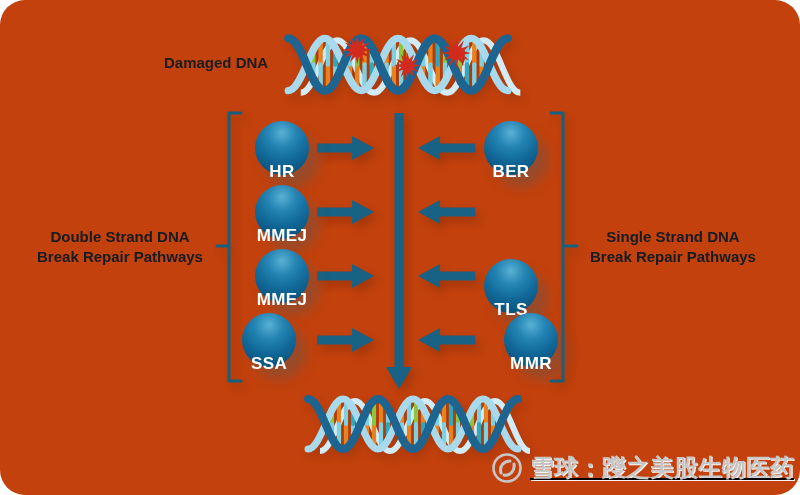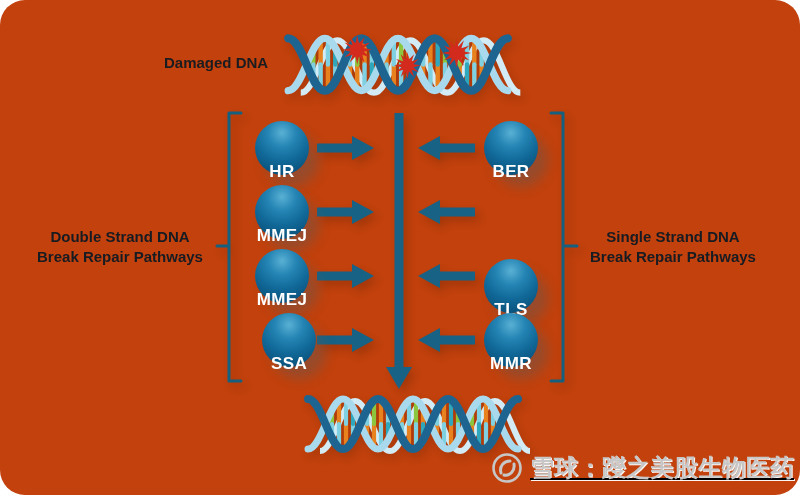--- a/index.html
+++ b/index.html
@@ -89,31 +89,31 @@
 
   <div class="node" style="left:255px;top:121px;">
     <span>HR</span>
   </div>
   <div class="node" style="left:255px;top:185px;">
     <span>MMEJ</span>
   </div>
   <div class="node" style="left:255px;top:249px;">
     <span>MMEJ</span>
   </div>
-  <div class="node" style="left:262px;top:313px;text-align:center;">
+  <div class="node" style="left:242px;top:313px;text-align:center;">
     <span>SSA</span>
   </div>
 
   <div class="node" style="left:484px;top:121px;">
     <span>BER</span>
   </div>
   <div class="node" style="left:484px;top:259px;">
     <span>TLS</span>
   </div>
-  <div class="node" style="left:484px;top:313px;">
+  <div class="node" style="left:504px;top:313px;">
     <span>MMR</span>
   </div>
 
   <div class="side-text" style="left:5px;top:227px;">
     <div>Double Strand DNA</div>
     <div>Break Repair Pathways</div>
   </div>
   <div class="side-text" style="left:558px;top:227px;">
     <div>Single Strand DNA</div>
     <div>Break Repair Pathways</div>

